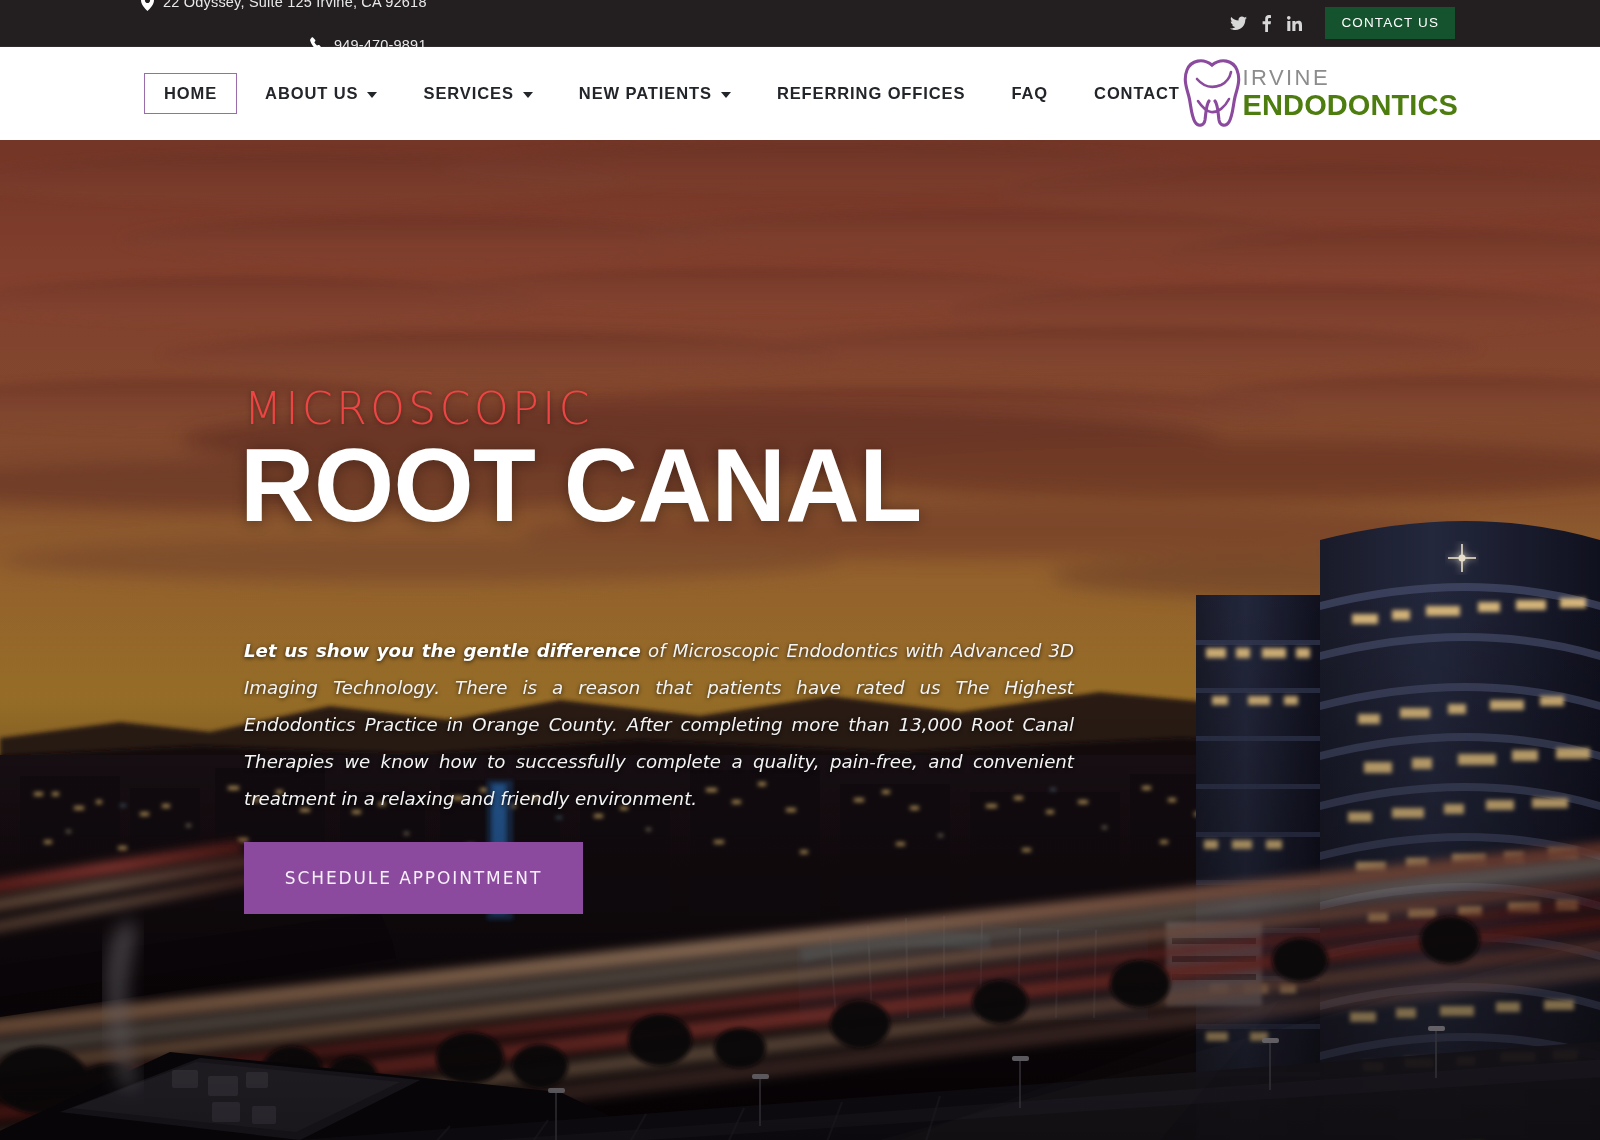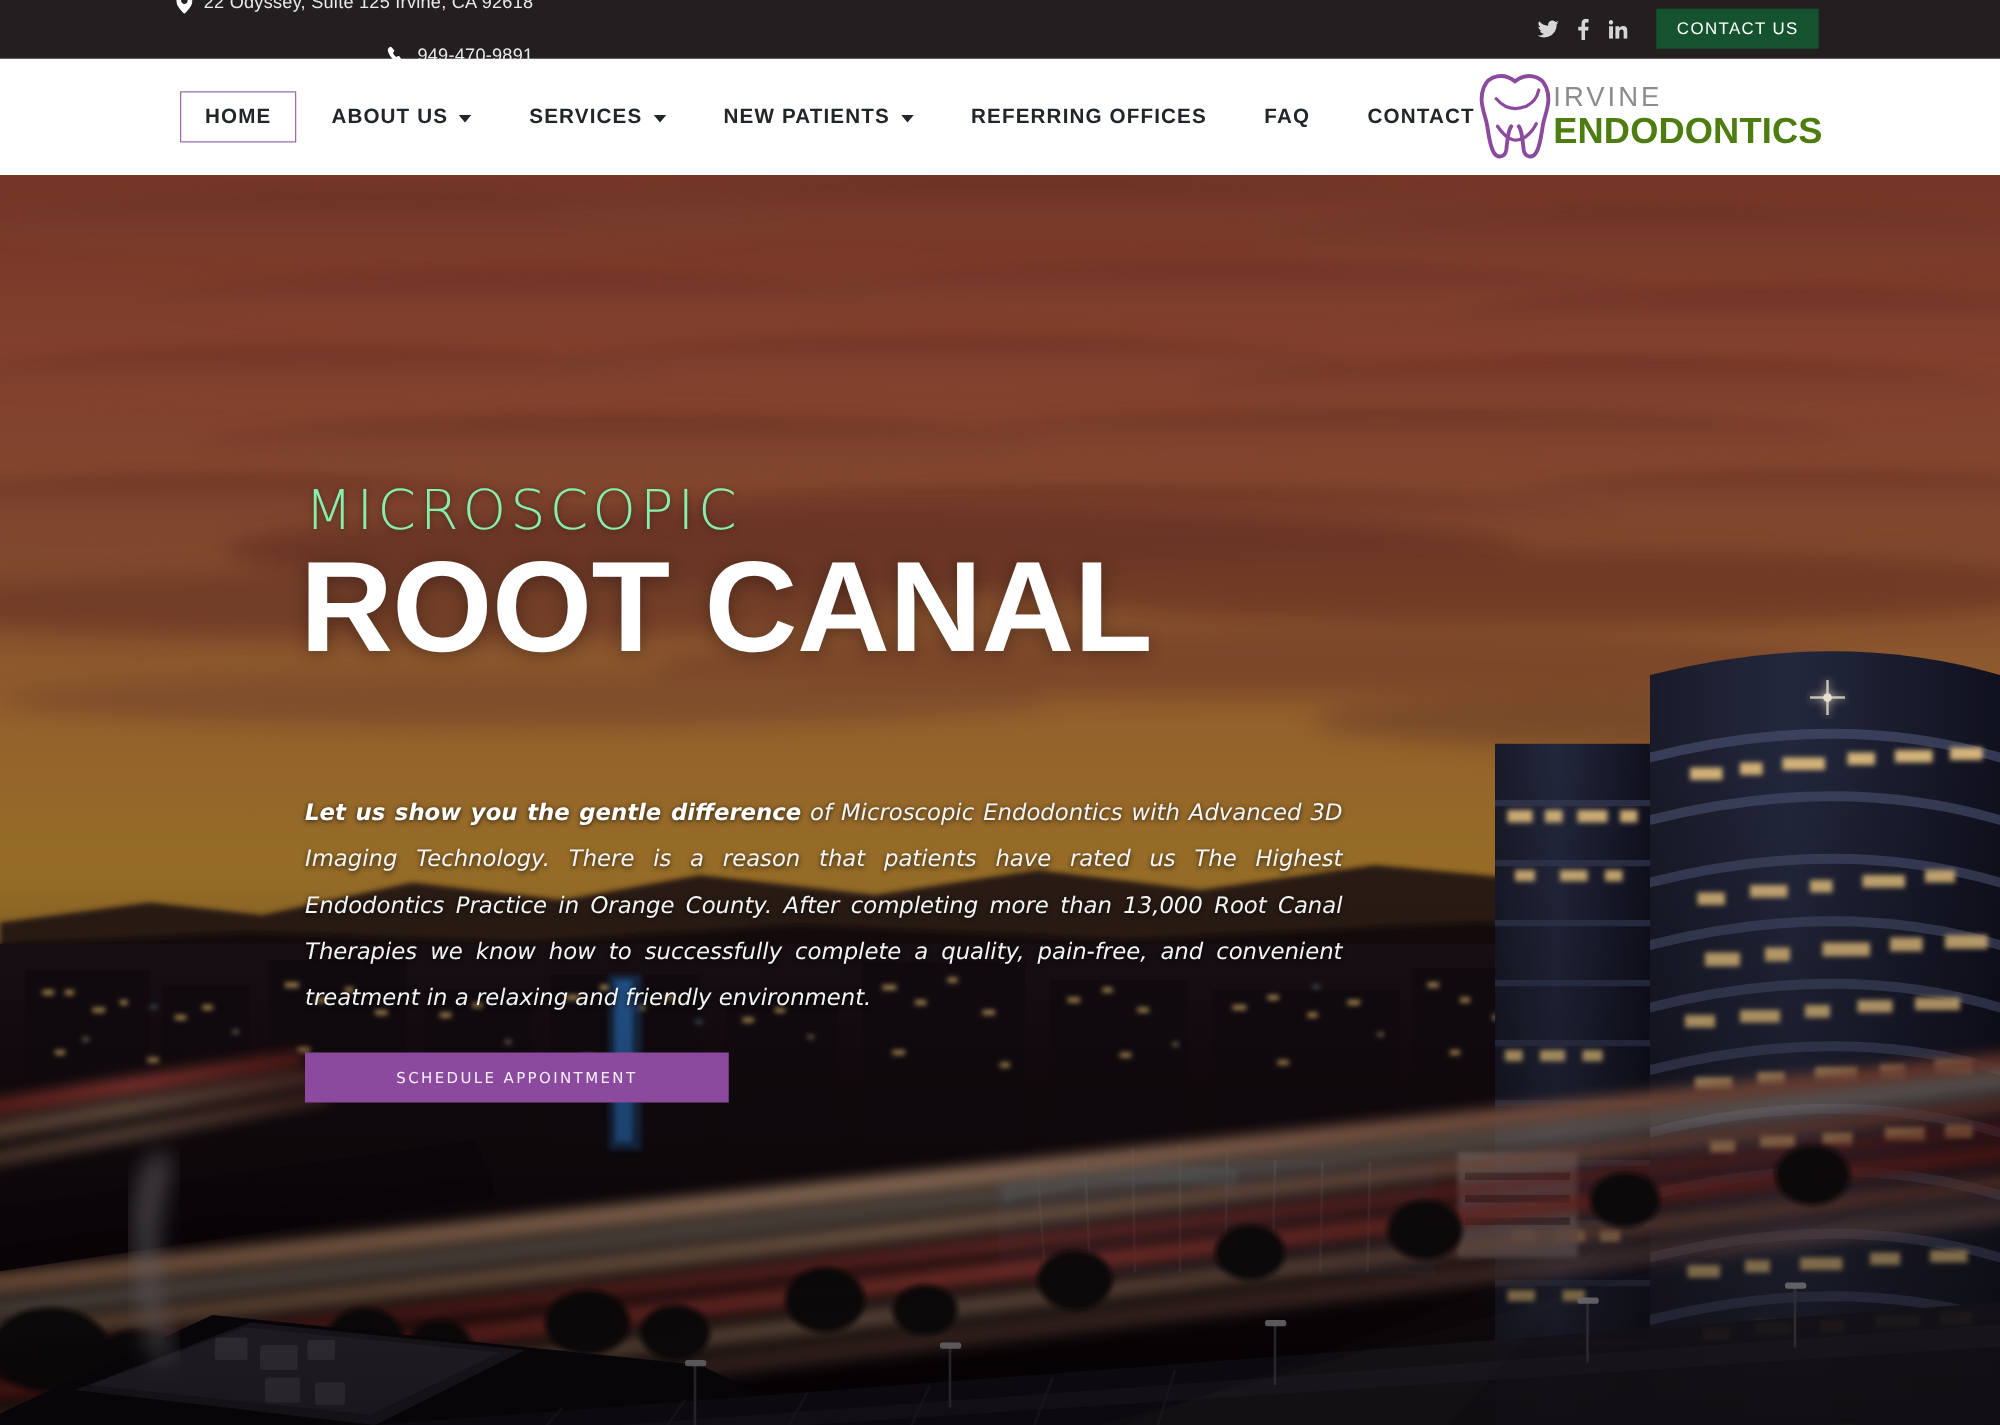--- a/index.html
+++ b/index.html
@@ -144,21 +144,21 @@
     width: 1600px;
     height: 100%;
     padding-left: 244px;
   }
   .kicker {
     position: absolute;
     top: 243px;
     left: 244px;
     font-size: 44px;
     letter-spacing: 3.5px;
-    color: #86efac;
+    color: #ef4444;
     font-weight: 300;
     font-family: "DejaVu Sans", sans-serif;
     text-shadow: 0 1px 5px rgba(0,0,0,.35);
   }
   .headline {
     position: absolute;
     top: 293px;
     left: 240px;
     font-size: 103px;
     line-height: 1.02;
@@ -194,25 +194,25 @@
     font-family: "DejaVu Sans", sans-serif;
     font-style: italic;
   }
   .hero-para b { font-weight: 700; color: #ffffff; }
 
   .cta {
     position: absolute;
     top: 702px;
     left: 244px;
     width: 339px;
-    height: 40px;
+    height: 72px;
     background: #8b4a9e;
     color: #f7f0fa;
     border: none;
-    font-size: 12px;
+    font-size: 17px;
     letter-spacing: 1.9px;
     font-family: "DejaVu Sans", sans-serif;
     cursor: pointer;
   }
 </style>
 </head>
 <body>
 
 <div class="topbar">
   <div class="topbar-left">

